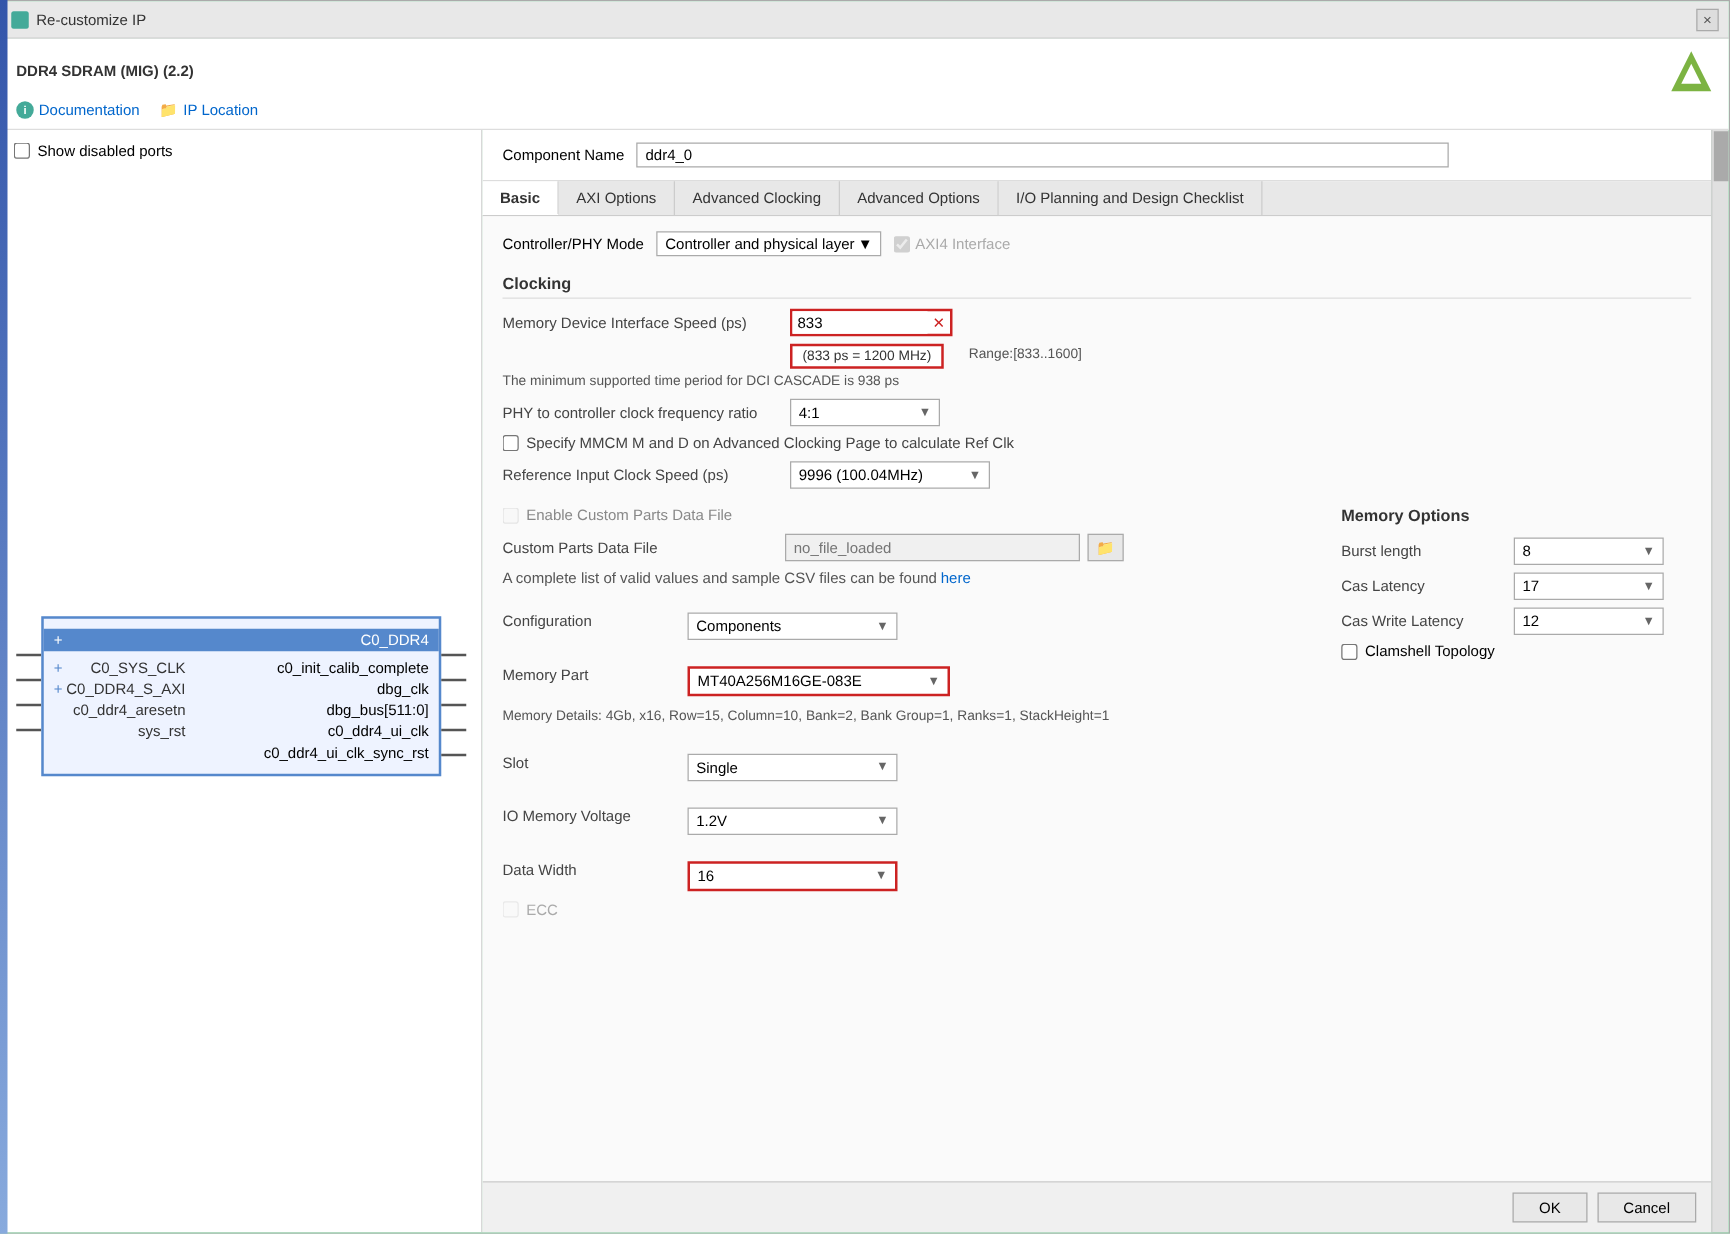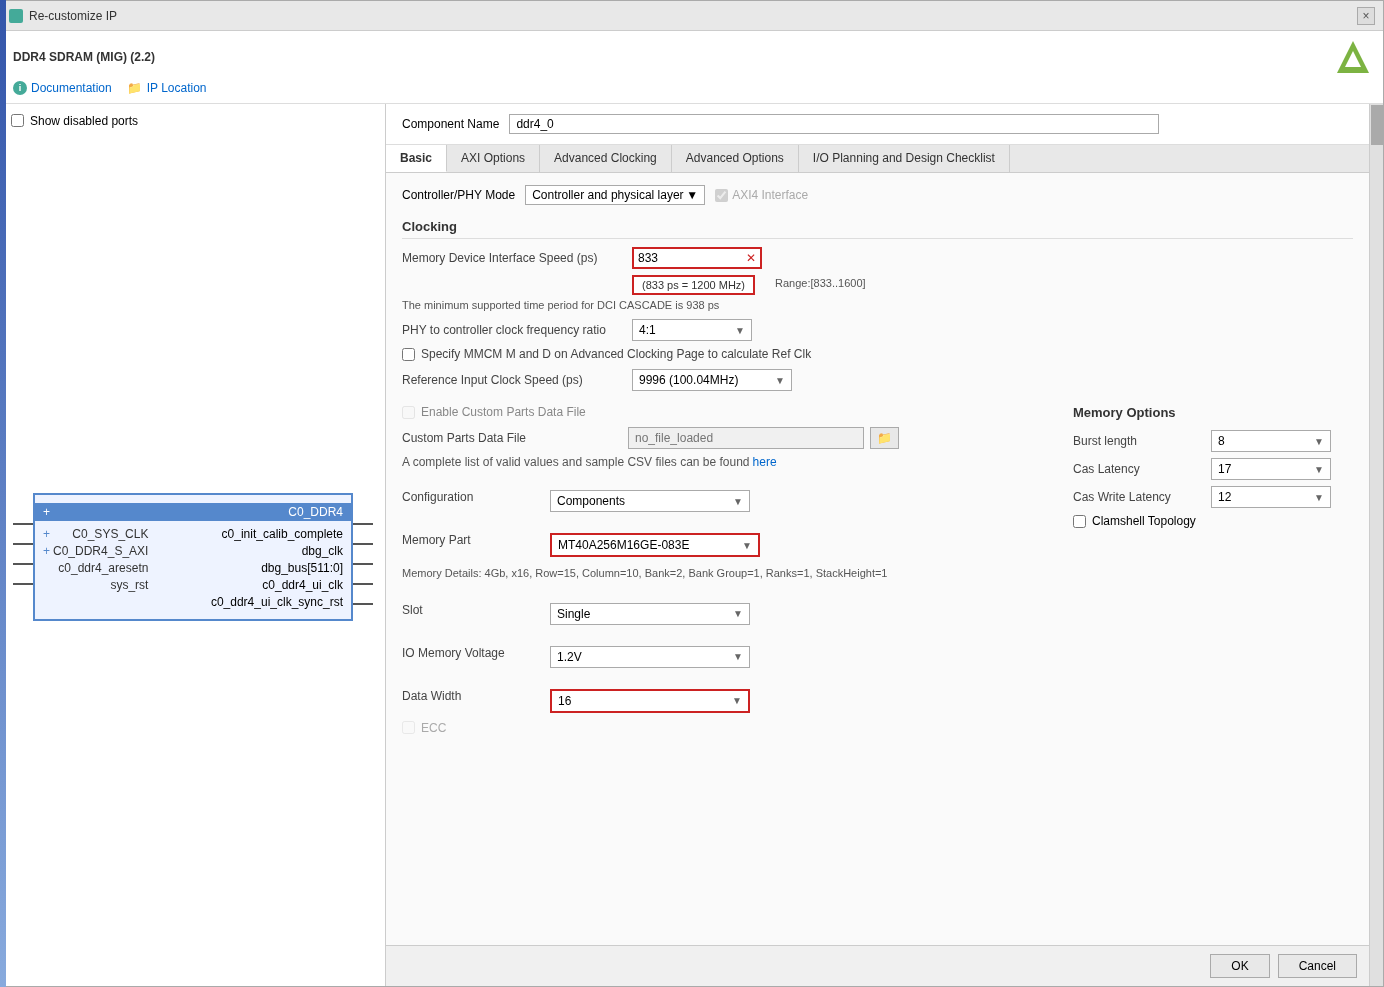--- a/index.html
+++ b/index.html
@@ -211,21 +211,21 @@
       border: 1px solid #aaa; background: #e8e8e8;
       padding: 3px 6px; cursor: pointer;
     }
     
     .link-text { color: #0066cc; cursor: pointer; }
     
     .config-row {
       display: flex; align-items: flex-start; gap: 28px; margin-bottom: 8px; margin-top: 21px;
     }
     .config-label { min-width: 120px; color: #444; }
-    .config-dropdown { width: 200px; }
+    .config-dropdown { width: 168px; }
     
     .memory-part-dropdown { 
       width: 210px; 
       border: 2px solid #cc2222;
     }
     
     .memory-details { font-size: 11px; color: #555; margin-bottom: 8px; line-height: 1.5; }
     .mem-dropdown { width: 90px; }
     
     .burst-row { display: flex; align-items: center; gap: 8px; margin-bottom: 6px; }

